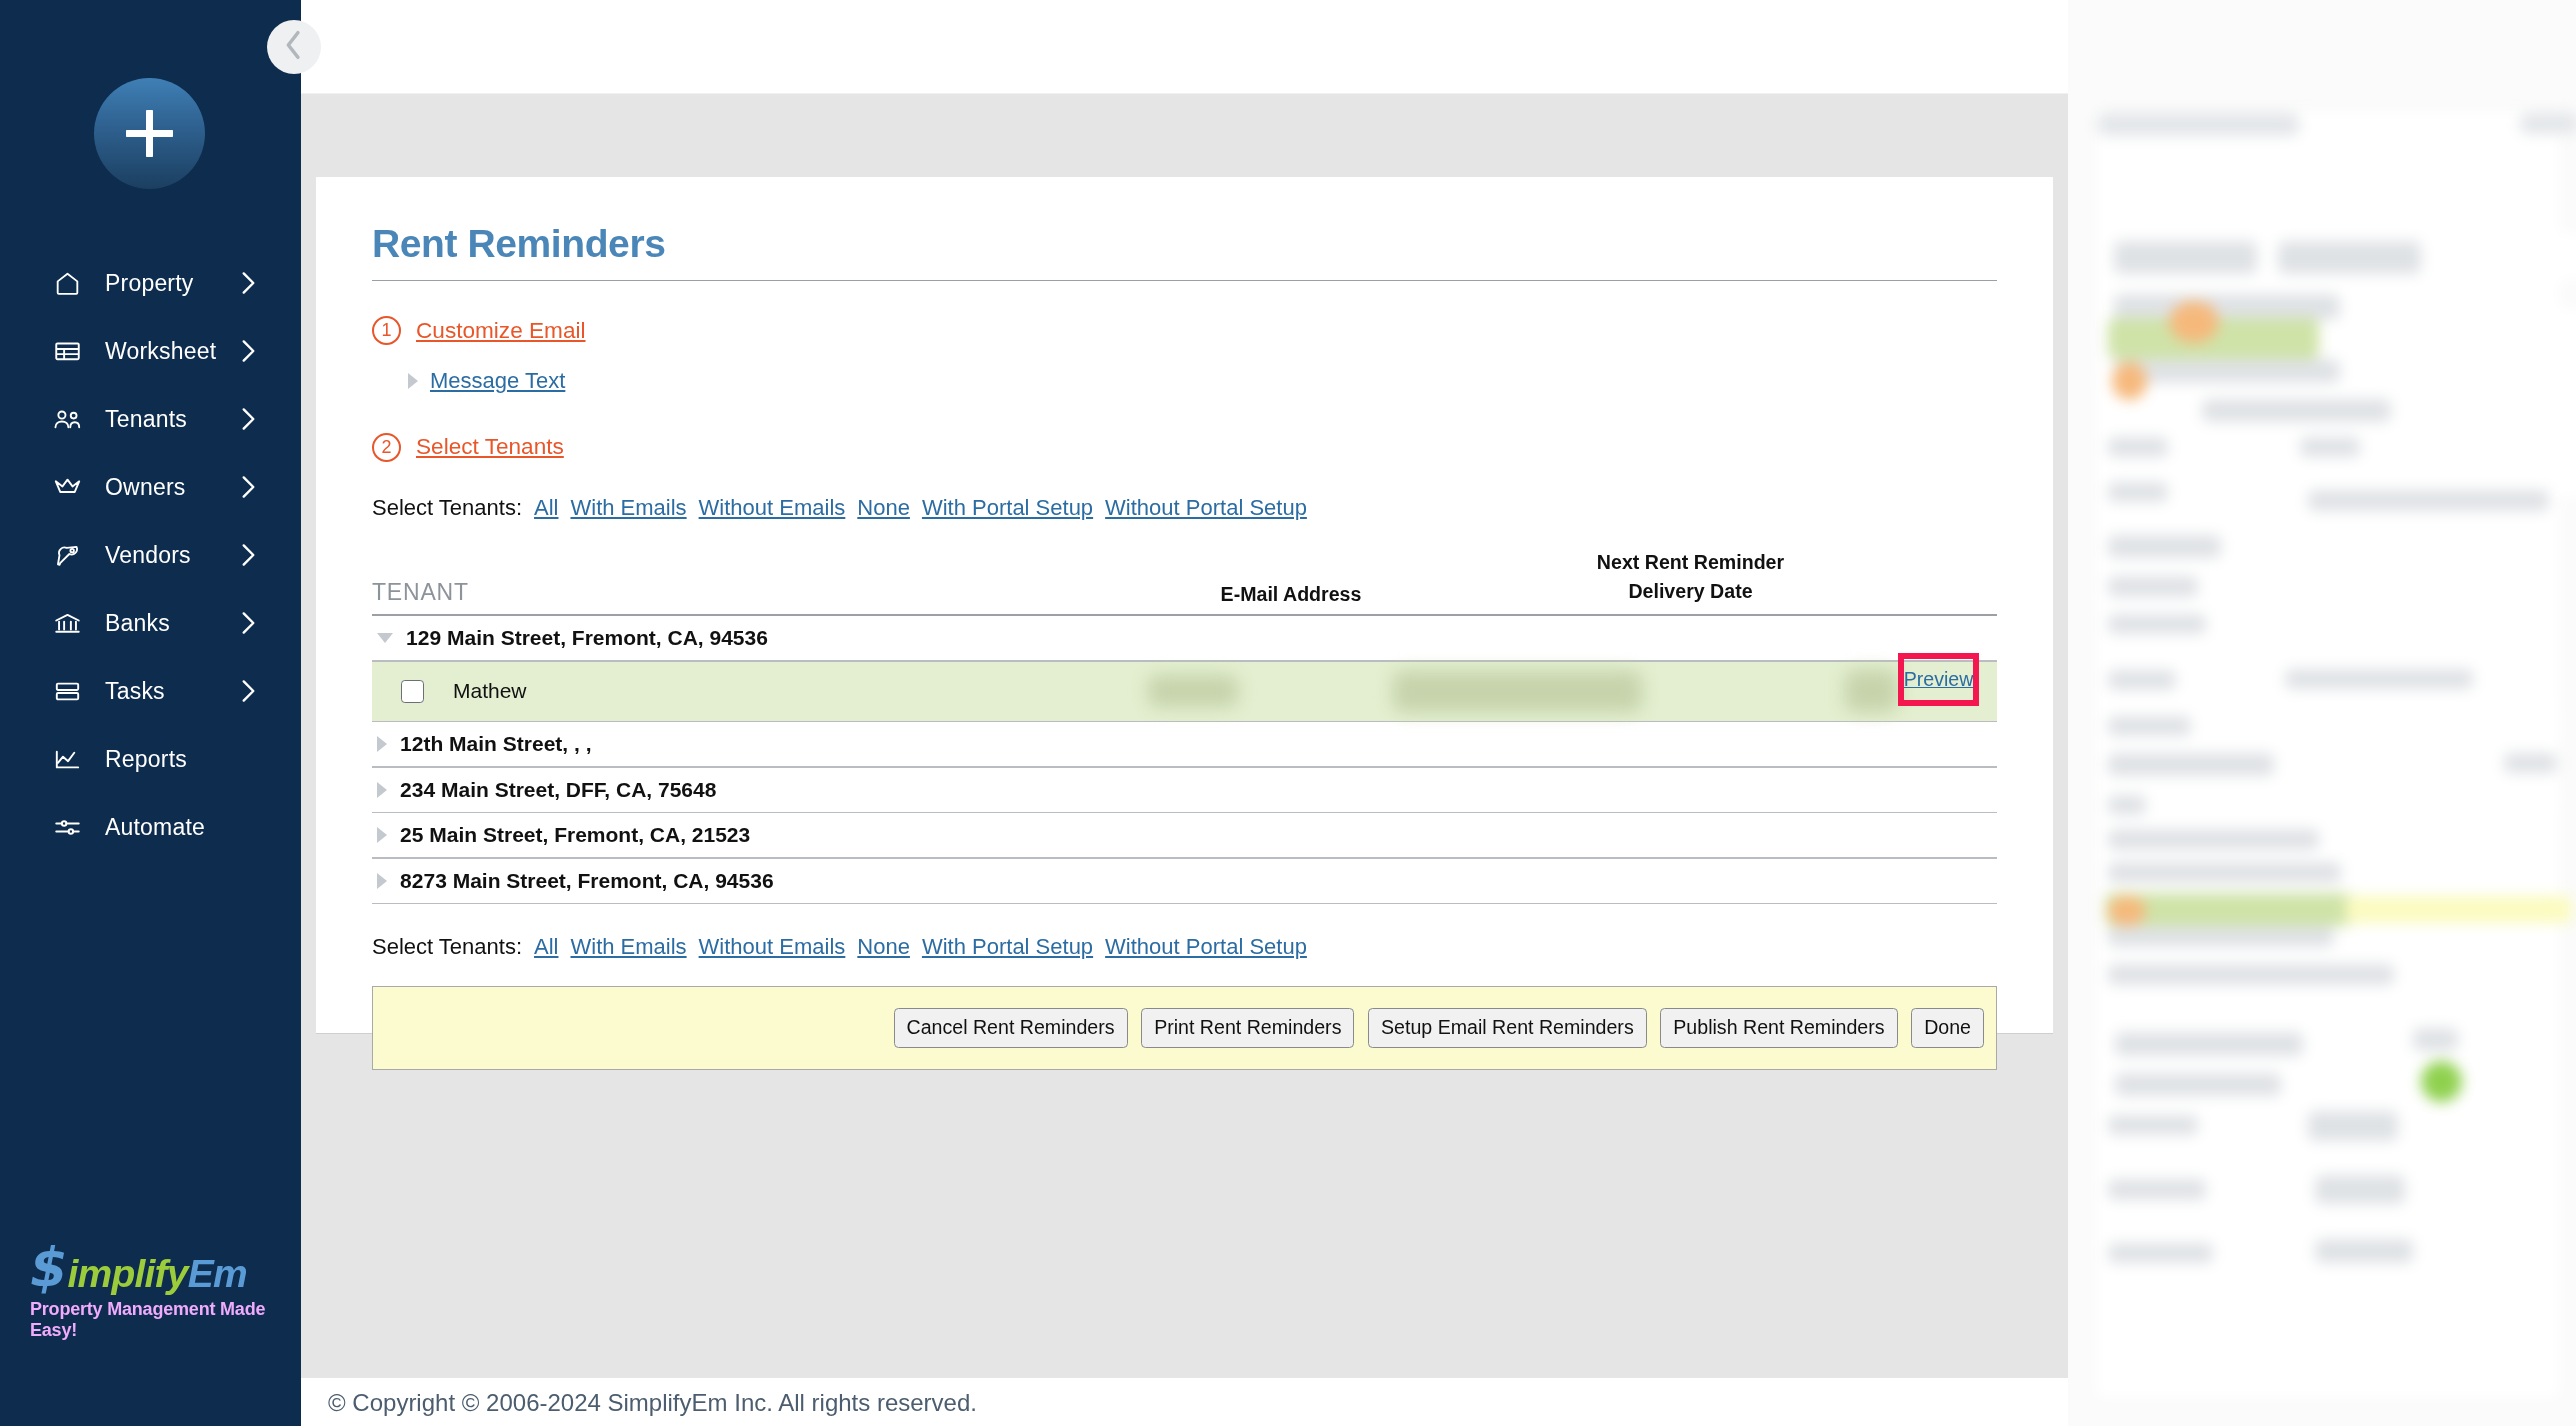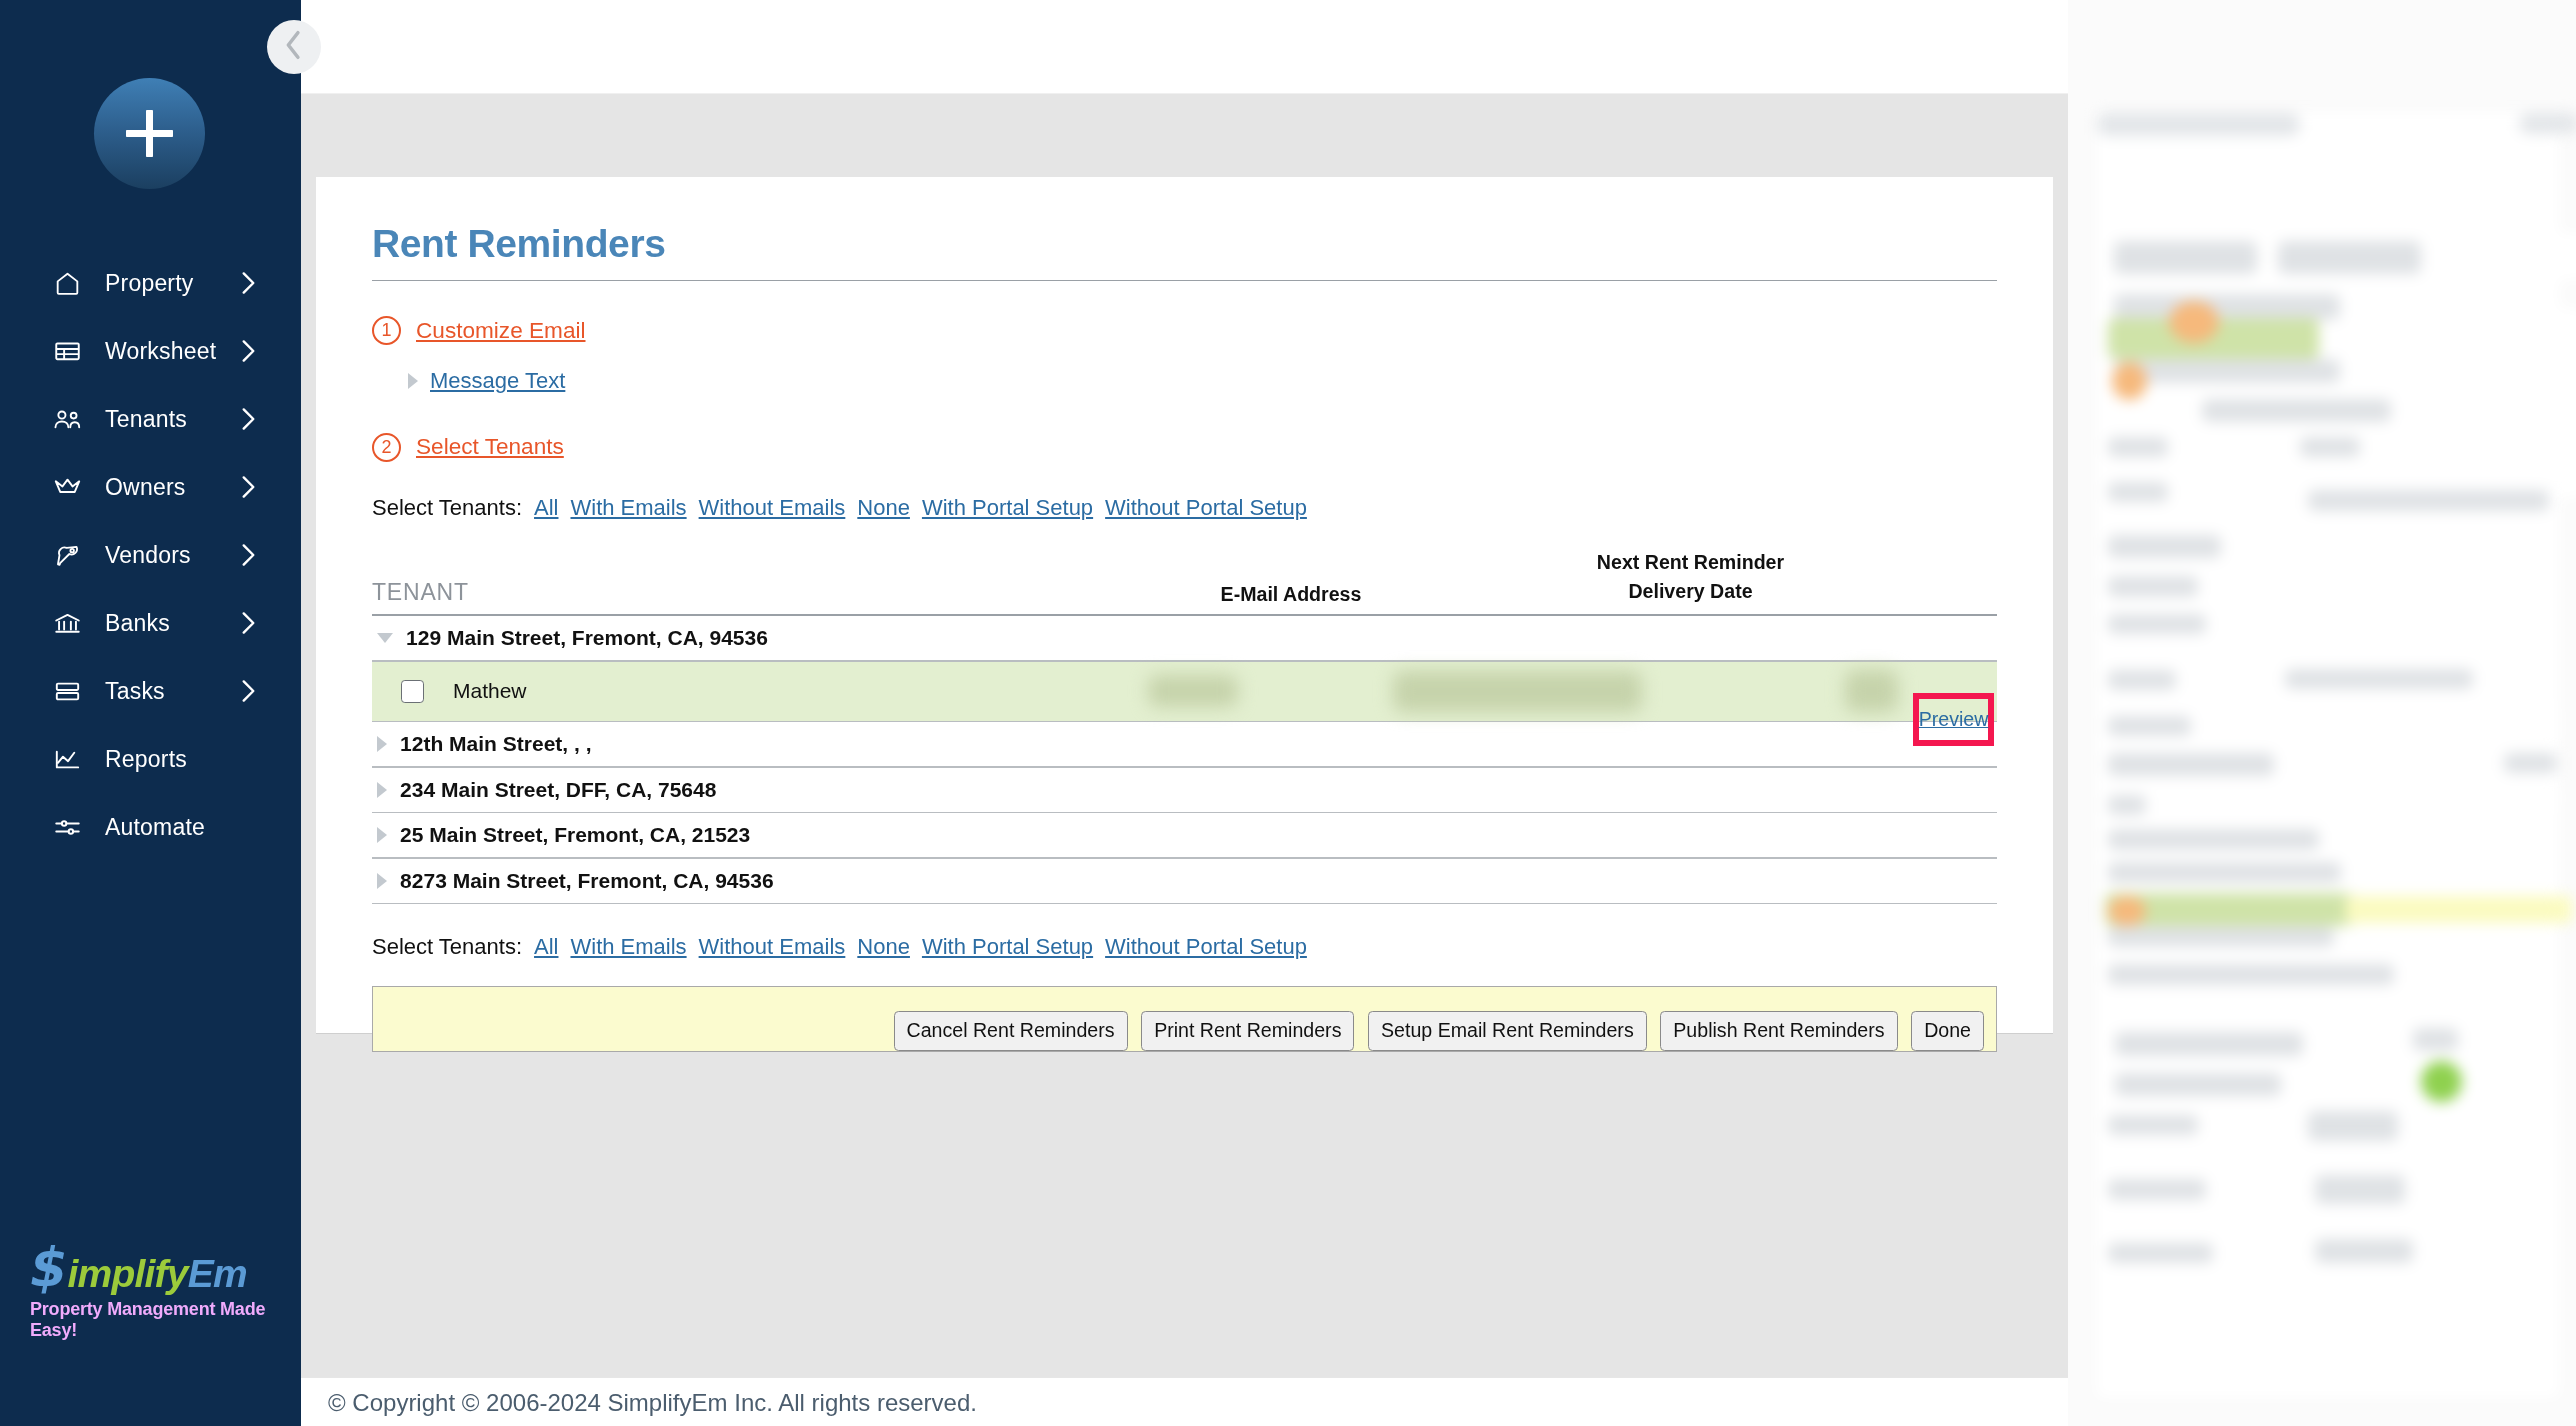--- a/index.html
+++ b/index.html
@@ -171,35 +171,34 @@
   .cell-name { width: 627px; flex: 0 0 627px; display: flex; align-items: center; font-size: 21px; color: #111; }
   .cell-blur { display: flex; align-items: center; justify-content: center; }
   .blurpill { background: #c6d3ab; filter: blur(8.3px); border-radius: 10.5px; }
   .cell-phone { width: 226px; flex: 0 0 226px; }
   .cell-email { width: 422px; flex: 0 0 422px; }
   .cell-amt { width: 286px; flex: 0 0 286px; }
   .cell-date { width: 226px; flex: 0 0 226px; }
   .cell-preview { flex: 1 1 auto; display: flex; align-items: center; justify-content: center; }
 
   .preview-hl {
-    position: absolute; right: 3px; top: -9px;
+    position: absolute; right: 18px; top: -9px;
     width: 81px; height: 53px;
     border: 6px solid #f4174f;
     display: flex; align-items: center; justify-content: center;
     background: transparent;
-    margin-top: 40px;
   }
   .preview-link { font-size: 19.6px; color: #2b6ca3; text-decoration: underline; cursor: pointer; white-space: nowrap; }
 
   .bottom-select { margin-top: 30px; }
 
   .btn-bar {
     margin-top: 25.6px;
     background: #fbfbcf; border: 1.5px solid #a9a9a9;
-    height: 66px; display: flex; align-items: flex-end; justify-content: flex-end;
+    height: 84px; display: flex; align-items: center; justify-content: flex-end;
     padding-right: 12px; gap: 13.6px;
   }
   .btn {
     background: #f1f1f1; border: 1.5px solid #8a8a8a; border-radius: 4.5px;
     font-size: 19.6px; color: #111; padding: 7.5px 12px; cursor: pointer;
     font-family: "Liberation Sans", sans-serif; white-space: nowrap;
   }
 
   .footer-bar {
     position: absolute; left: 301px; bottom: 0; width: 2275px; height: 50px;

